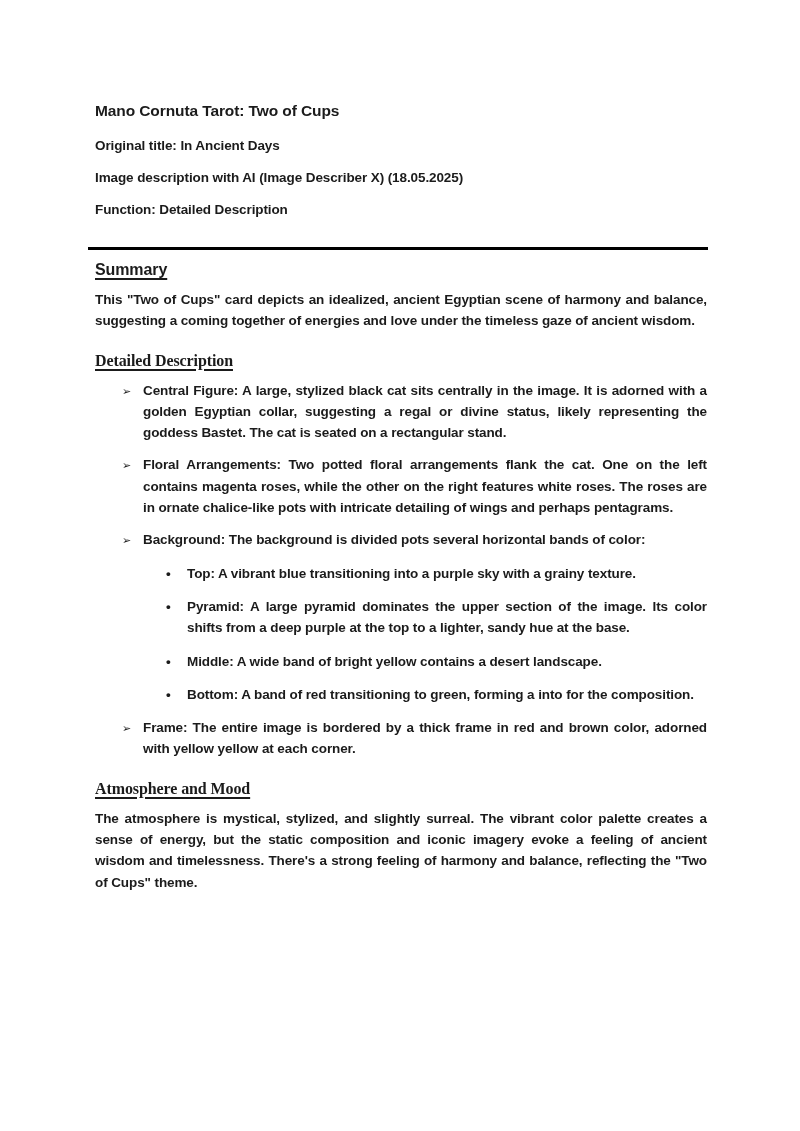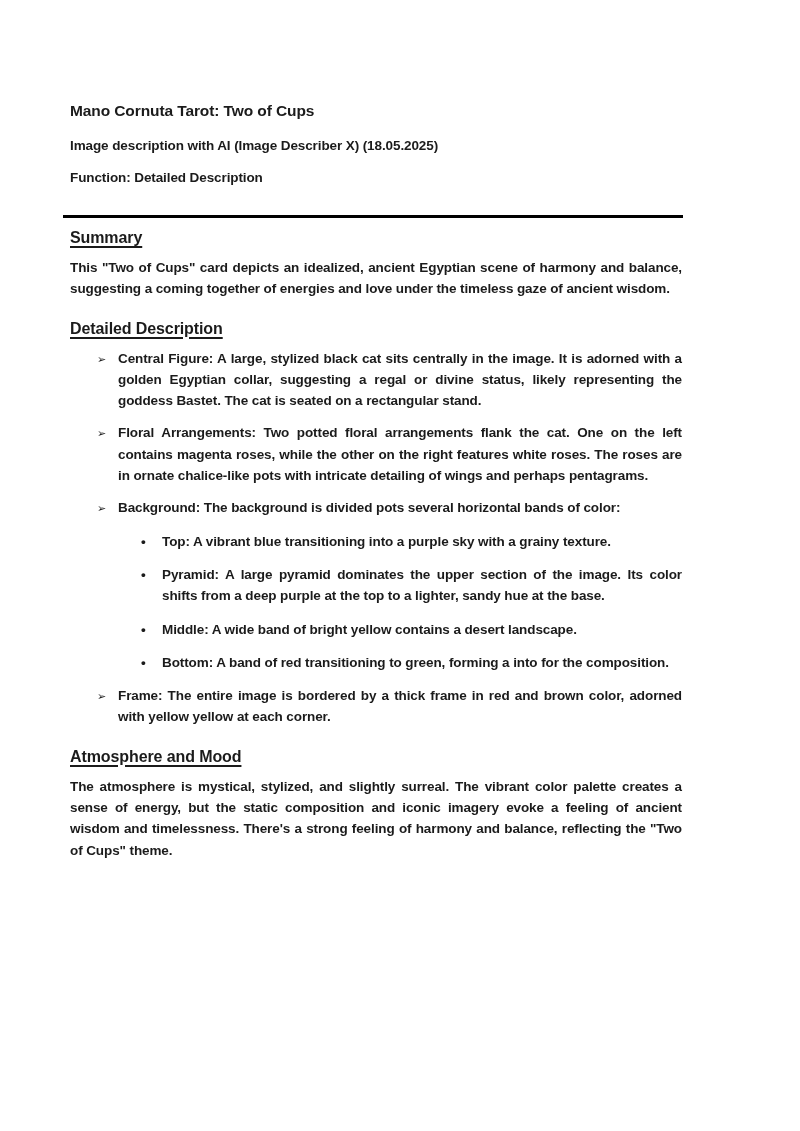--- a/index.html
+++ b/index.html
@@ -8,21 +8,21 @@
     width: 800px;
     height: 1131px;
     font-family: "Liberation Sans", "DejaVu Sans", sans-serif;
     color: #1b1b1b;
     overflow: hidden;
   }
   .page {
     width: 800px;
     height: 1131px;
     background: #ffffff;
-    padding: 99px 93px 40px 70px;
+    padding: 99px 93px 40px 95px;
   }
   .doc-title {
     font-size: 15.5px;
     font-weight: 700;
     line-height: 24px;
     margin-bottom: 12px;
     letter-spacing: -0.1px;
   }
   .meta-line {
     font-size: 13.5px;
@@ -51,21 +51,21 @@
   }
   .body-para {
     font-size: 13.5px;
     font-weight: 700;
     line-height: 21.3px;
     text-align: justify;
     margin-bottom: 10px;
     letter-spacing: -0.1px;
     width: 612px;
   }
-  .heading-gap { margin-top: 18px; }
+  .heading-gap { margin-top: 18px; font-family: Liberation Serif, serif; }
   .bullet-list { margin-top: 1px; }
   .li1 {
     position: relative;
     padding-left: 48px;
     font-size: 13.5px;
     font-weight: 700;
     line-height: 21.3px;
     text-align: justify;
     margin-bottom: 11px;
     letter-spacing: -0.1px;
@@ -99,20 +99,21 @@
     line-height: 21.3px;
   }
 </style>
 </head>
 <body>
 
 <div class="page">
 
   <h1 class="doc-title">Mano Cornuta Tarot: Two of Cups</h1>
 
+  <p class="meta-line">Original title: In Ancient Days</p>
   <p class="meta-line">Image description with AI (Image Describer X) (18.05.2025)</p>
   <p class="meta-line">Function: Detailed Description</p>
 
   <div class="rule"></div>
 
   <h2 class="section-heading">Summary</h2>
   <p class="body-para">This "Two of Cups" card depicts an idealized, ancient Egyptian scene of harmony and balance, suggesting a coming together of energies and love under the timeless gaze of ancient wisdom.</p>
 
   <h2 class="section-heading heading-gap">Detailed Description</h2>
 

